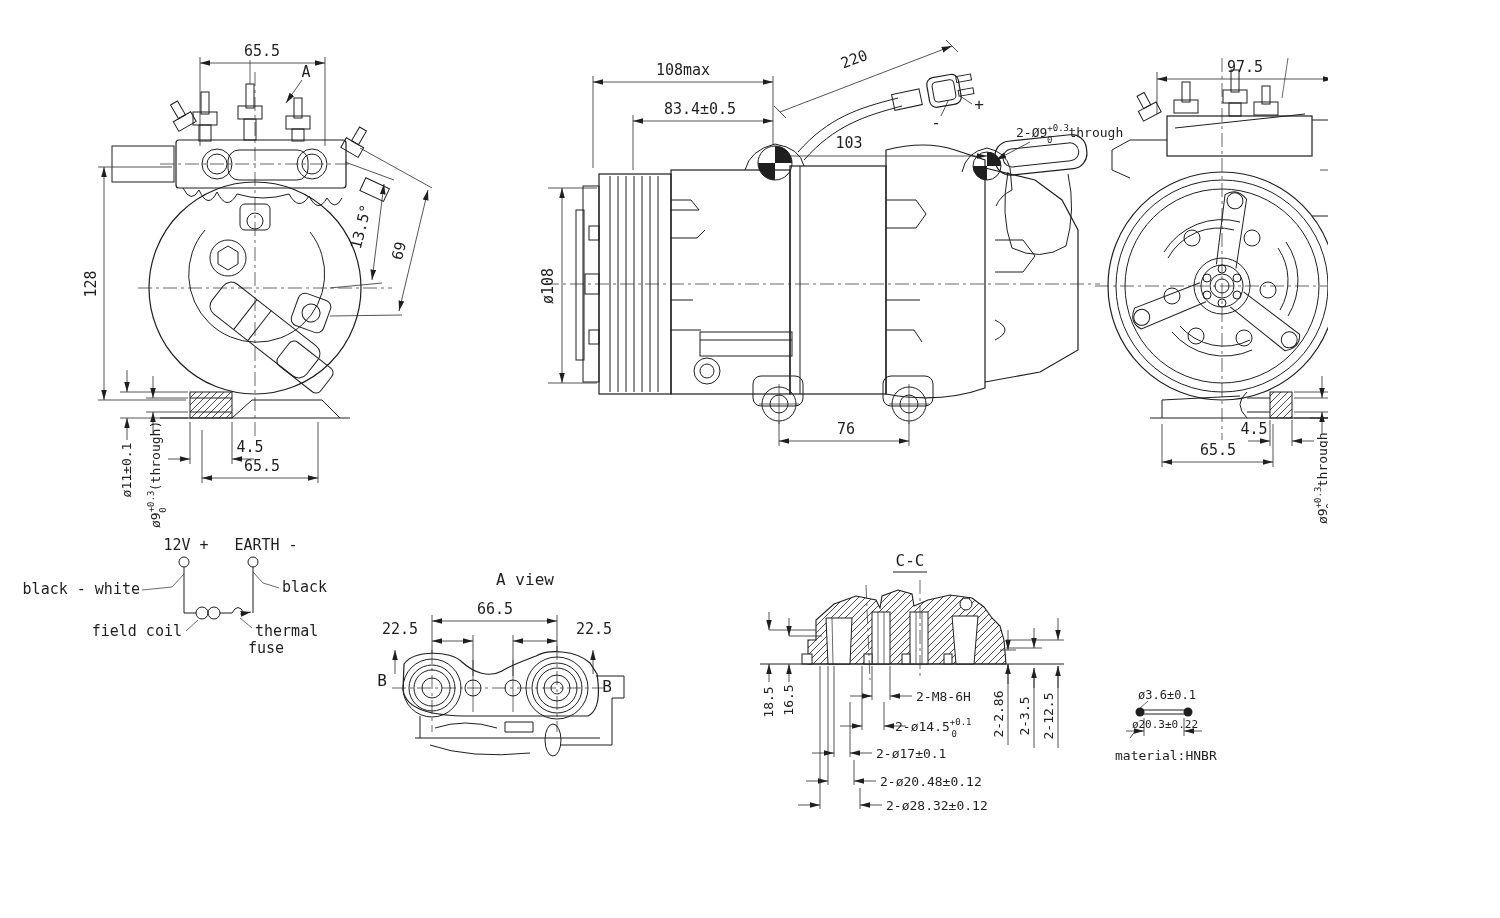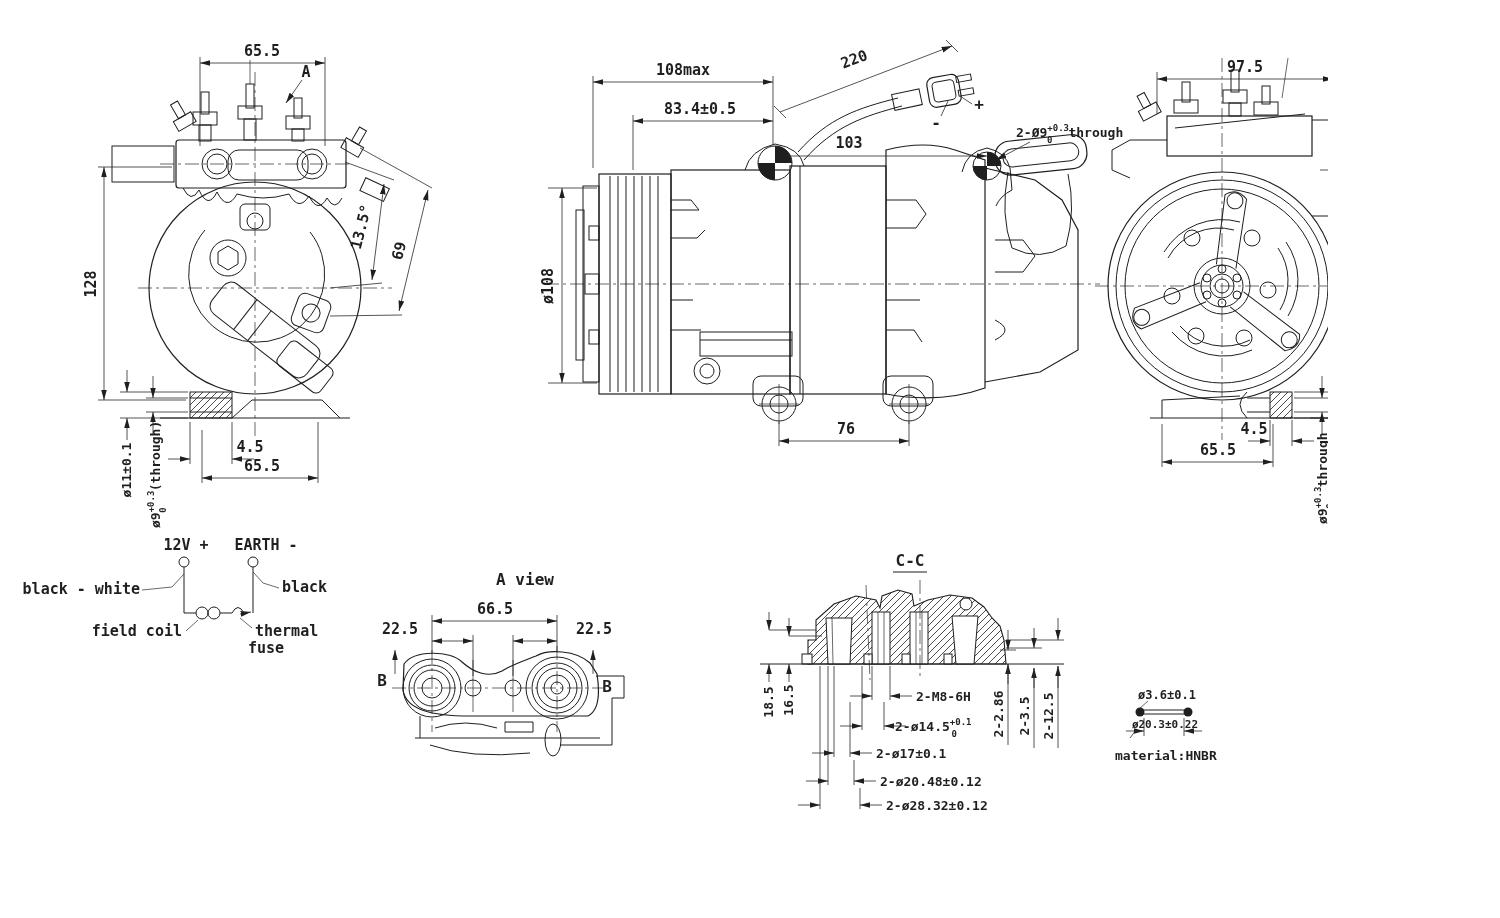--- a/index.html
+++ b/index.html
@@ -1,16 +1,16 @@
 <!DOCTYPE html>
 <html><head>
 <meta charset="utf-8">
 <style>
   html,body{margin:0;padding:0;background:#ffffff;}
-  .sheet{width:1328px;height:918px;background:#ffffff;position:relative;overflow:hidden;font-weight:bold;}
+  .sheet{width:1328px;height:918px;background:#ffffff;position:relative;overflow:hidden;}
   svg{display:block;}
   .ln{stroke:#1f1f1f;stroke-width:1;fill:none;}
   .ln2{stroke:#1f1f1f;stroke-width:1.2;fill:none;}
   .thin{stroke:#2a2a2a;stroke-width:0.7;fill:none;}
   .cl{stroke:#2a2a2a;stroke-width:0.7;fill:none;stroke-dasharray:14 4 3 4;}
   .dim{stroke:#2a2a2a;stroke-width:0.8;fill:none;}
   .fillb{fill:#1f1f1f;stroke:none;}
   .wht{fill:#ffffff;stroke:#1f1f1f;stroke-width:1;}
   text{font-family:"DejaVu Sans Mono","Liberation Mono",monospace;font-size:15px;fill:#1f1f1f;}
   .t13{font-size:13px;}

